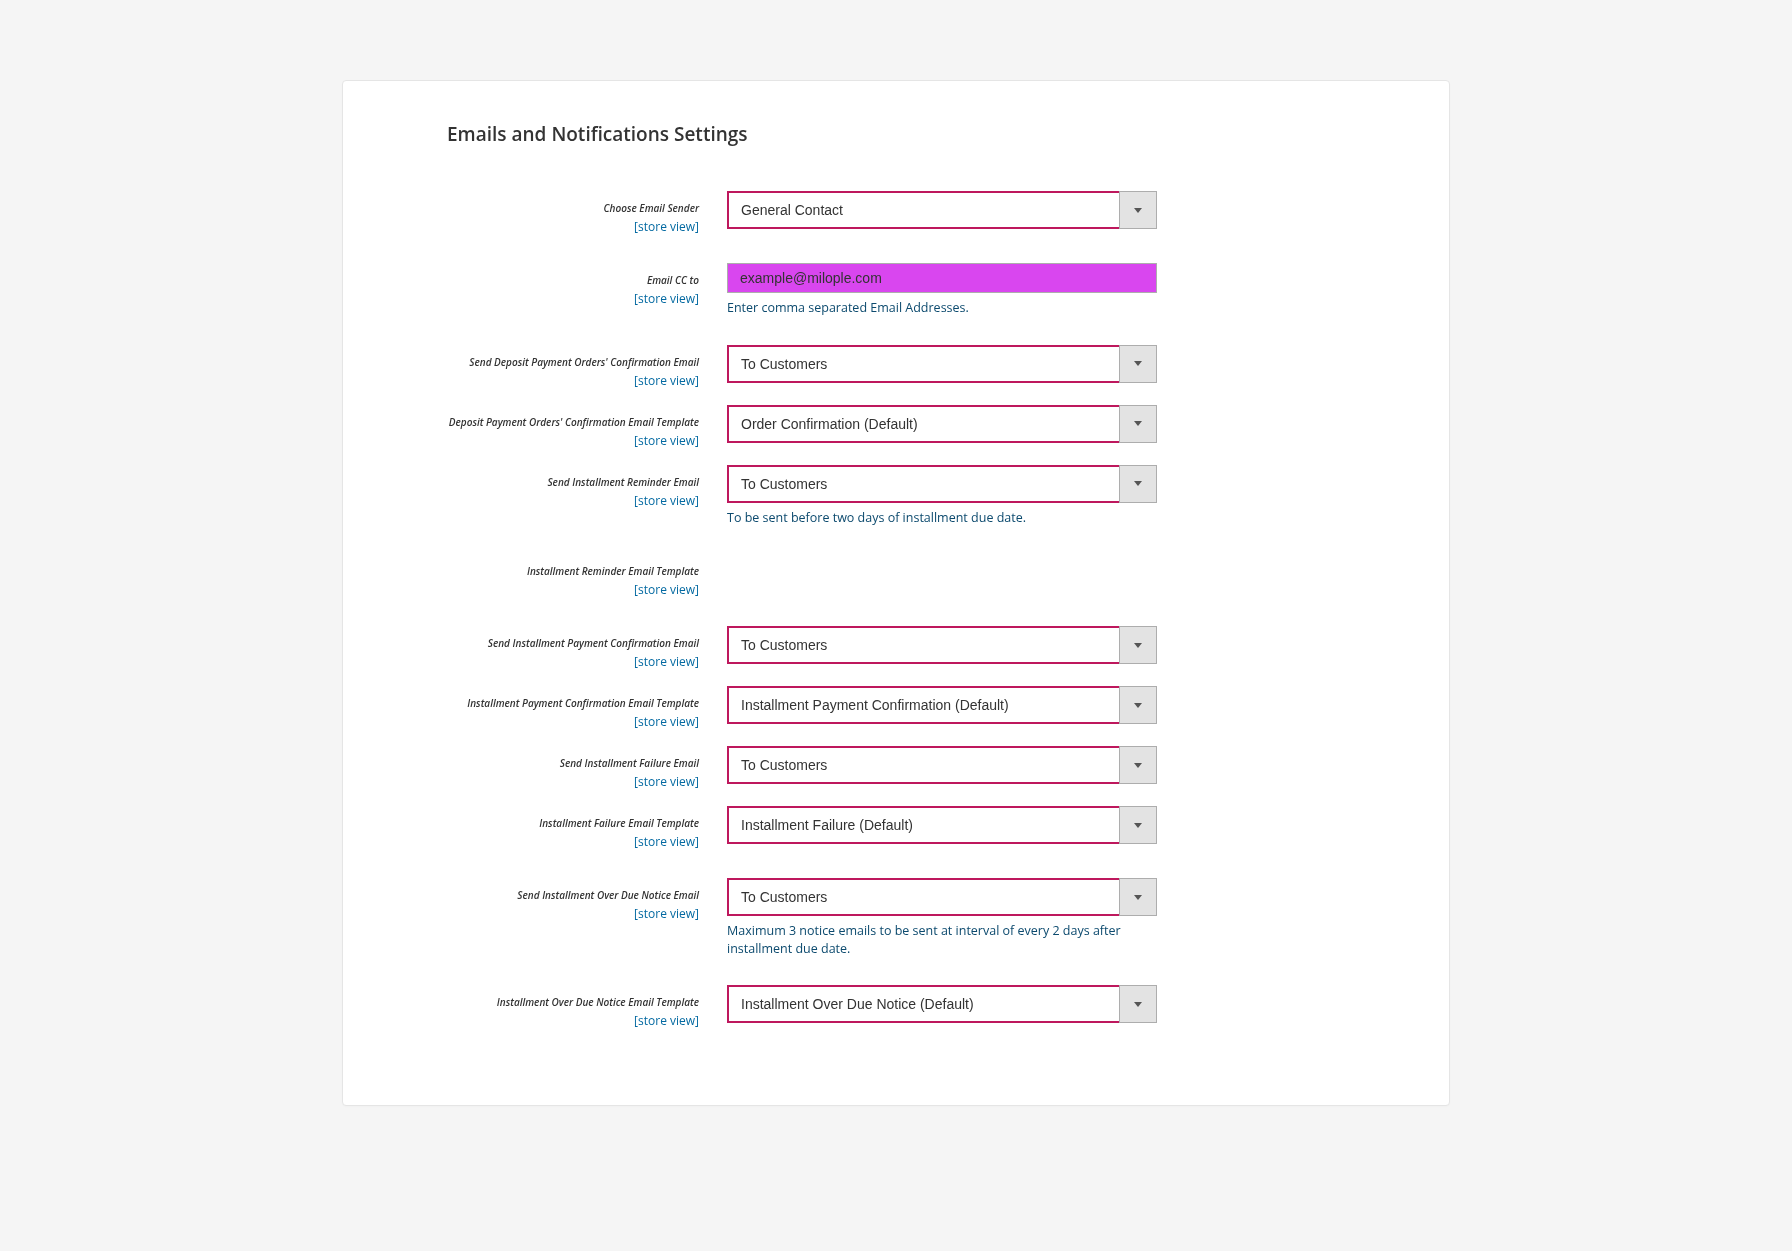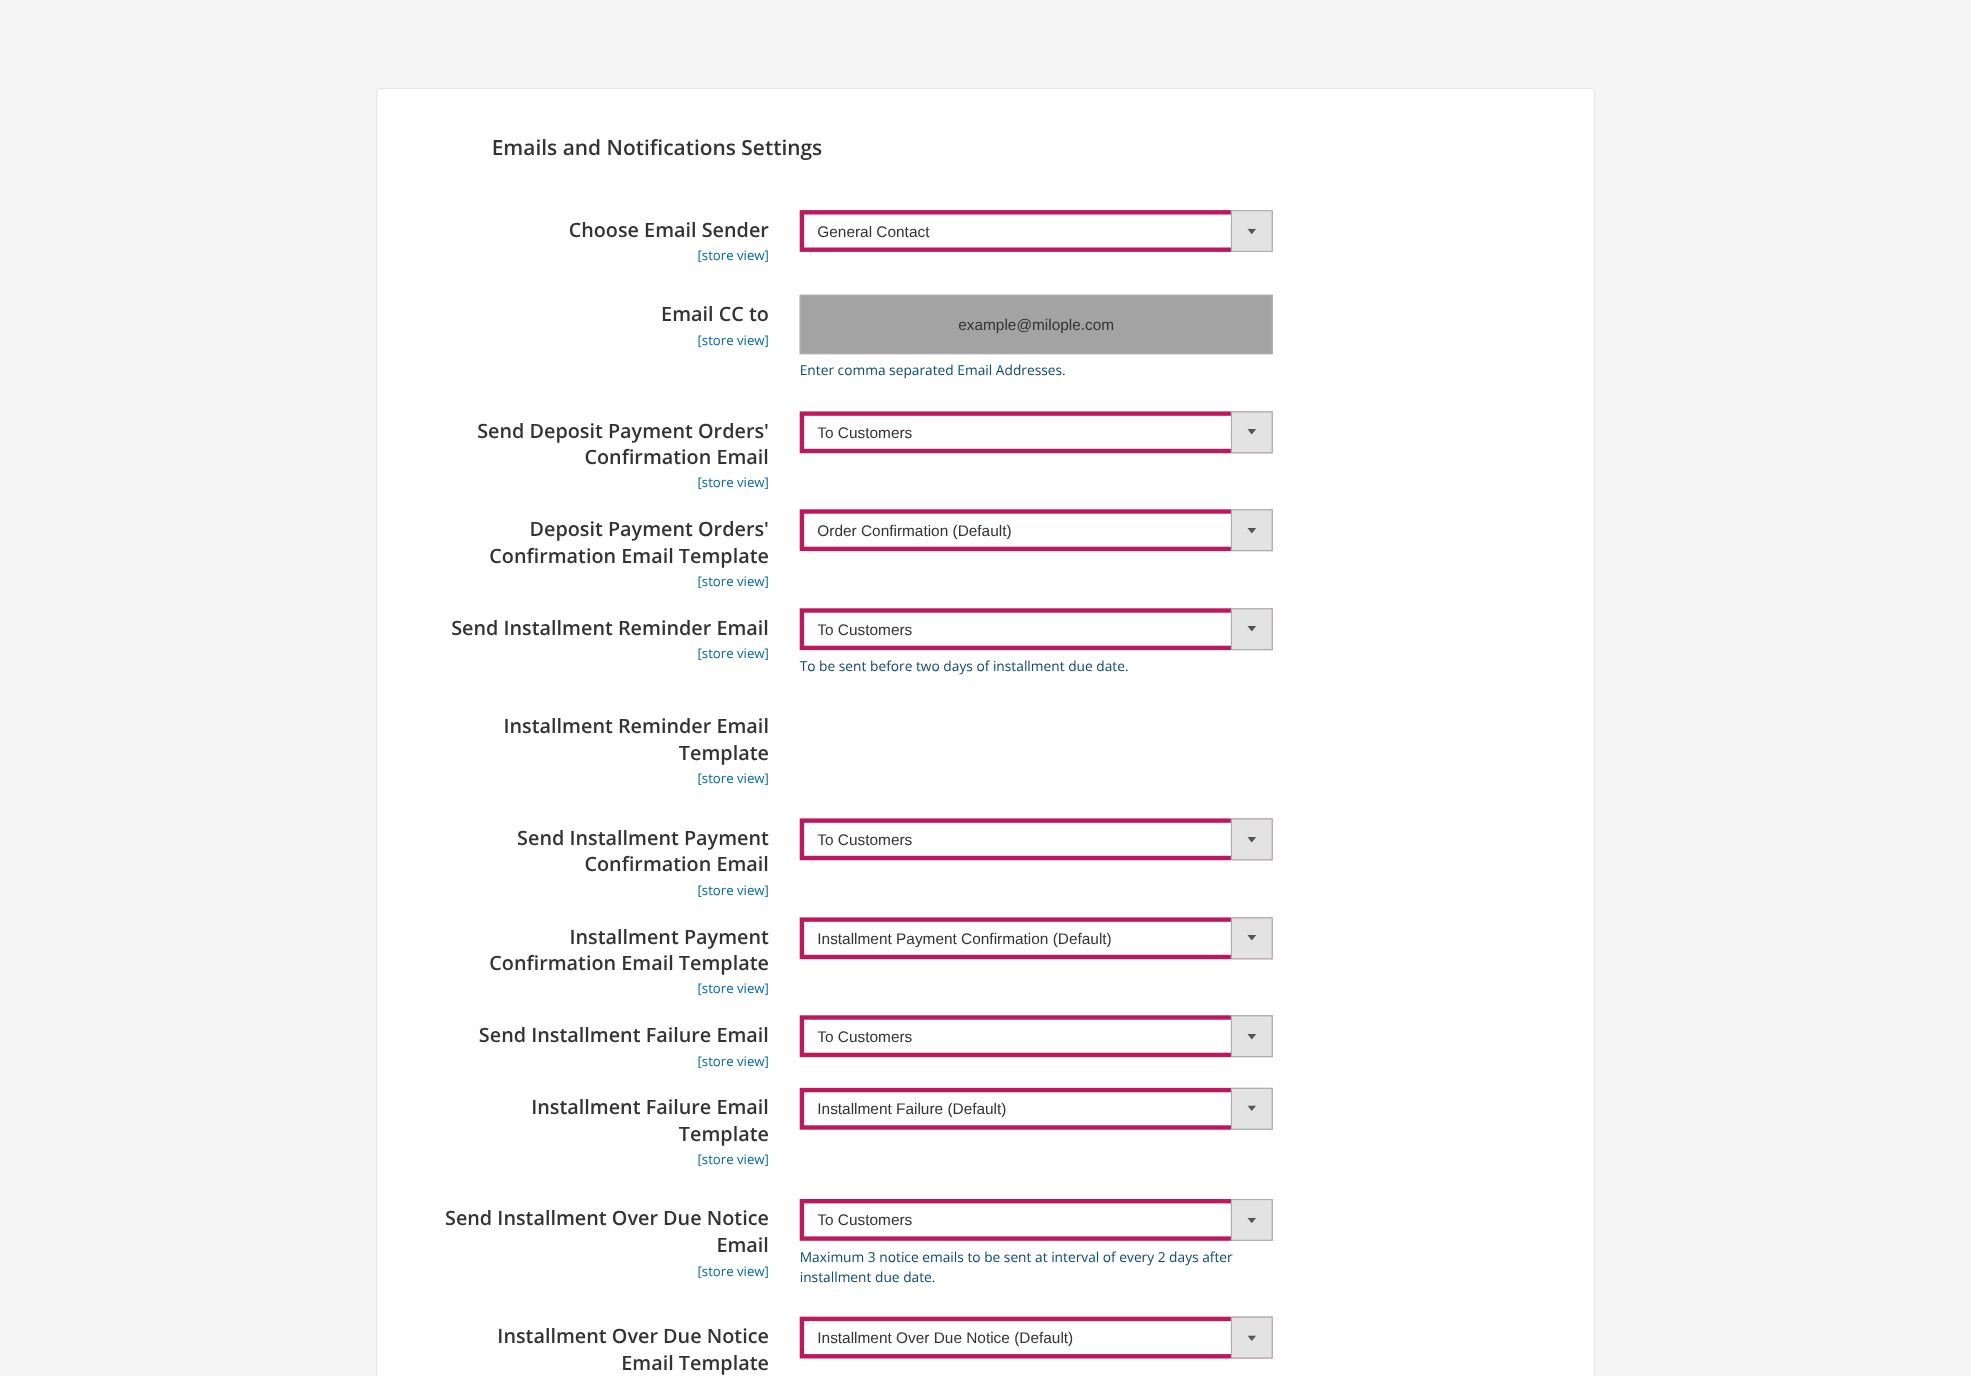--- a/index.html
+++ b/index.html
@@ -36,43 +36,44 @@
     margin-bottom: 16px;
   }
   .form-row.more-space { margin-bottom: 28px; }
   .label-col {
     width: 324px;
     text-align: right;
     padding-right: 28px;
     padding-top: 6px;
   }
   .label-text {
-    font-size: 18px;
+    font-size: 10px;
     font-weight: 600;
     color: #333;
     line-height: 1.35;
+    font-style: italic;
   }
   .scope-text {
     font-size: 12px;
     color: #0369a1;
     font-weight: 400;
     margin-top: 2px;
     display: block;
   }
   .field-col {
     width: 430px;
   }
   .select-wrap {
     position: relative;
     width: 100%;
   }
   .select-control {
     width: 100%;
     height: 38px;
-    border: 4px solid #be185d;
+    border: 2px solid #be185d;
     background: #fff;
     padding: 0 40px 0 12px;
     font-size: 14px;
     color: #333;
     appearance: none;
     -webkit-appearance: none;
     -moz-appearance: none;
     border-radius: 0;
     cursor: pointer;
   }
@@ -90,28 +91,27 @@
     justify-content: center;
     pointer-events: none;
   }
   .select-arrow svg {
     width: 8px;
     height: 5px;
     fill: #555;
   }
   .text-input {
     width: 100%;
-    height: 54px;
+    height: 30px;
     border: 1px solid #adadad;
-    background: #a3a3a3;
+    background: #d946ef;
     padding: 0 12px;
     font-size: 14px;
     color: #333;
     border-radius: 0;
-    text-align: center;
   }
   .help-text {
     font-size: 12.5px;
     color: #0c4a6e;
     margin-top: 6px;
     line-height: 1.4;
   }
 </style>
 </head>
 <body>

